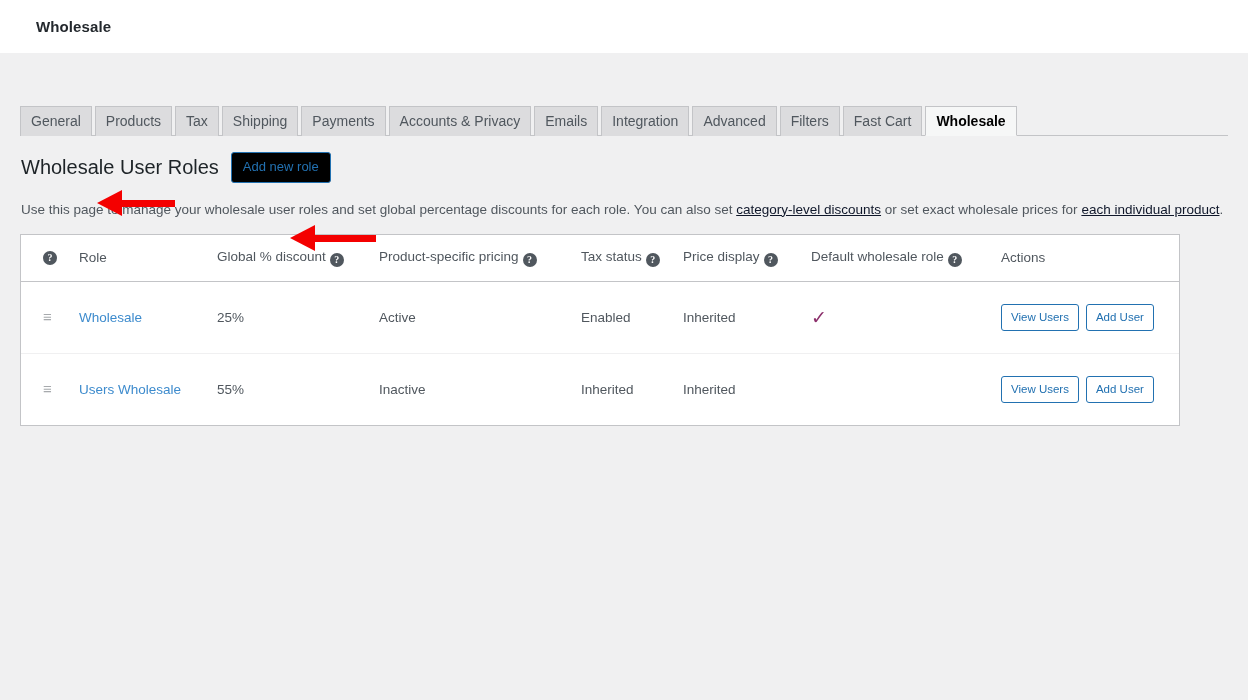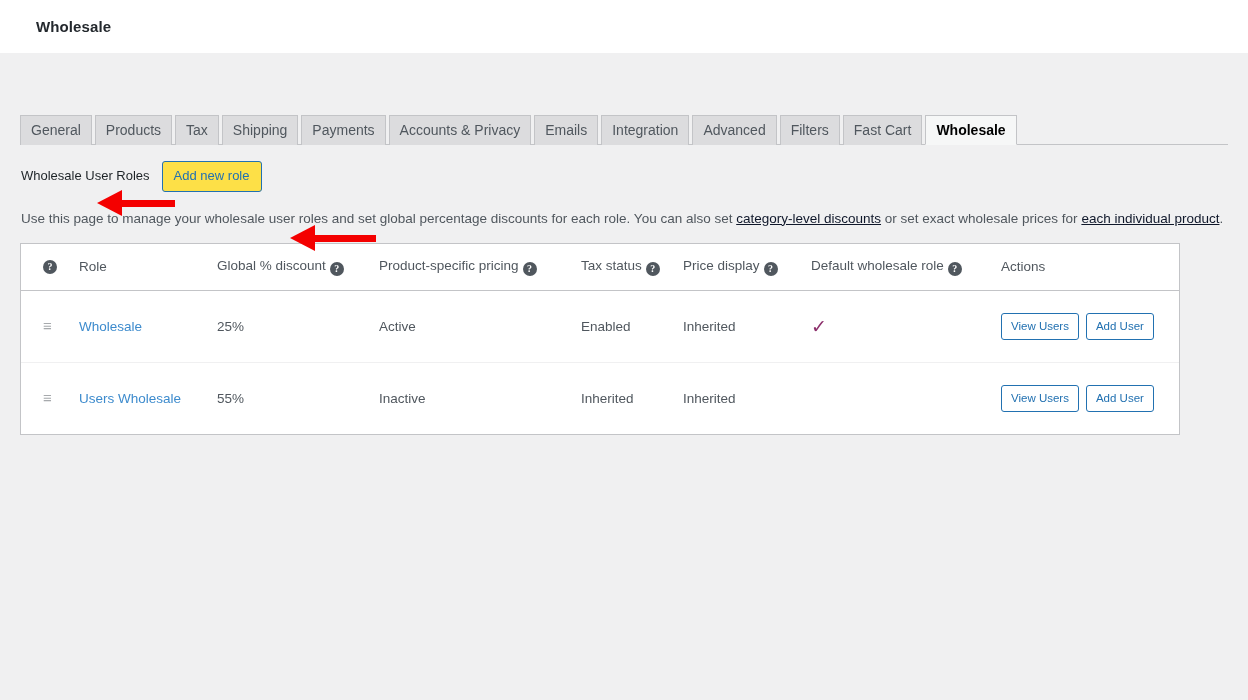--- a/index.html
+++ b/index.html
@@ -22,21 +22,21 @@
   .adminbar-title {
     font-size: 15px;
     color: #23282d;
     font-weight: 600;
     letter-spacing: .1px;
   }
 
   
   .page {
     position: relative;
-    padding: 17px 20px;
+    padding: 8px 20px;
     height: 647px;
     background: #f0f0f1;
   }
 
   
   .nav-tabs {
     position: relative;
     margin: 0;
     padding-top: 41px;
     display: flex;
@@ -78,31 +78,31 @@
   .subnav .current { color: #1d2327; font-weight: 700; }
 
   
   .header-row {
     display: flex;
     align-items: center;
     margin-top: 16px;
     padding-left: 1px;
   }
   .page-title {
-    font-size: 13px;
+    font-size: 20px;
     color: #1d2327;
     font-weight: 400;
     margin: 0;
     line-height: 1.2;
   }
   .btn-add {
     margin-left: 12px;
     font-size: 13px;
     color: #2271b1;
-    background: #fde047;
+    background: #000000;
     border: 1px solid #2271b1;
     border-radius: 3px;
     padding: 4px 11px 5px;
     line-height: 1.5;
     cursor: pointer;
     font-family: "Liberation Sans", sans-serif;
   }
 
   
   .desc {

